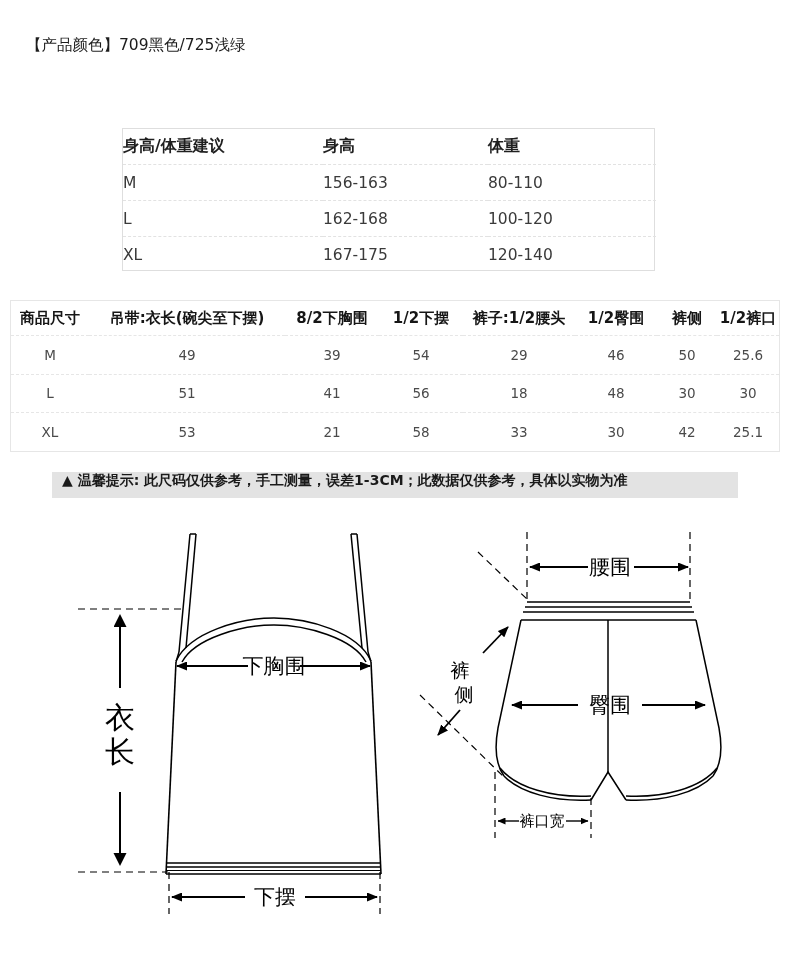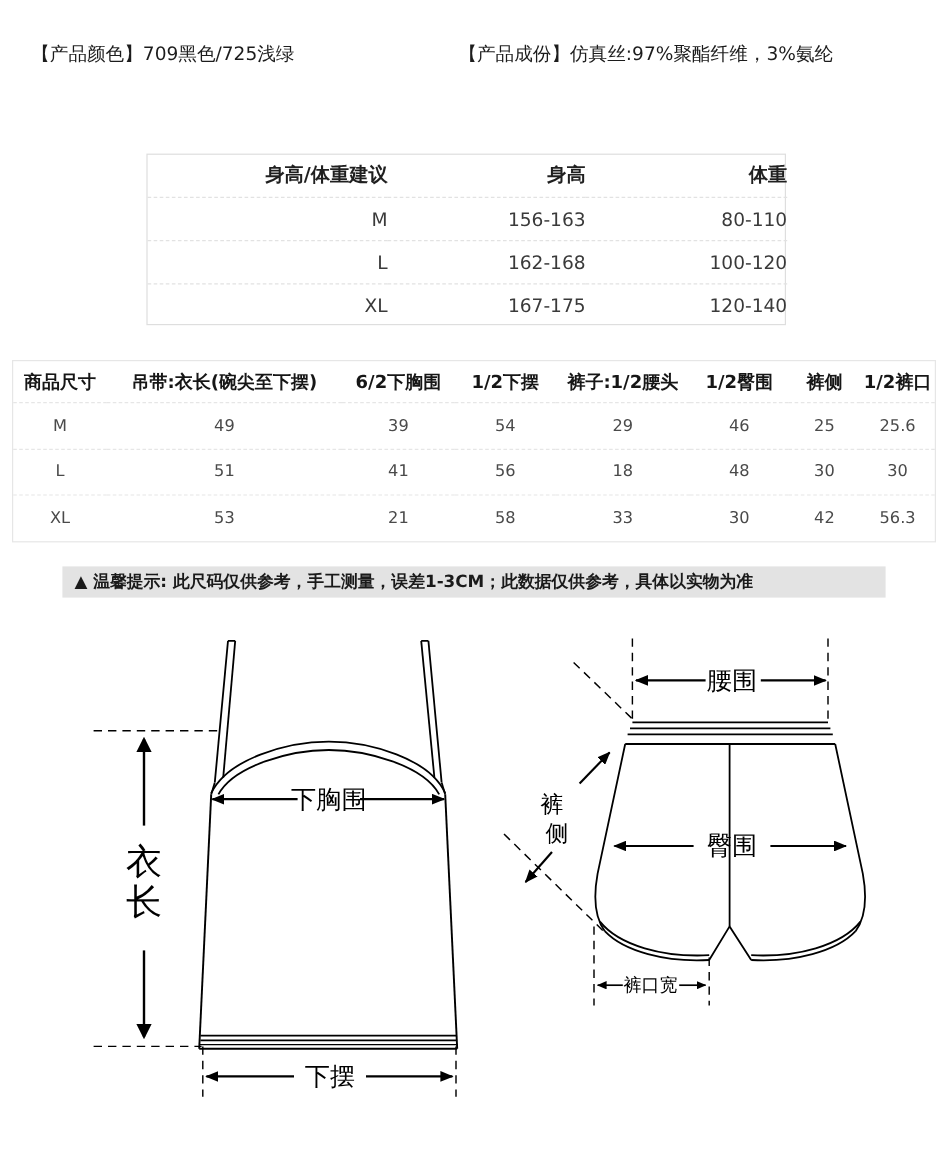--- a/index.html
+++ b/index.html
@@ -48,21 +48,21 @@
     box-sizing: border-box;
     background: #fff;
   }
   table.t1 {
     width: 100%;
     height: 100%;
     border-collapse: collapse;
     table-layout: fixed;
   }
   table.t1 th, table.t1 td {
-    text-align: right;
+    text-align: left;
     font-weight: normal;
     font-size: 15.5px;
     color: #3a3a3a;
     padding: 0;
   }
   table.t1 thead th {
     font-weight: bold;
     font-size: 16px;
     color: #1f1f1f;
     height: 35px;
@@ -125,21 +125,20 @@
 
   
   .notice {
     position: absolute;
     left: 52px;
     top: 472px;
     width: 686px;
     height: 26px;
     background: #e3e3e3;
     display: flex;
-    align-items: center;
     box-sizing: border-box;
     padding-left: 10px;
   }
   .notice-text {
     font-size: 14px;
     font-weight: bold;
     color: #1a1a1a;
     white-space: nowrap;
     letter-spacing: 0px;
   }
@@ -175,21 +174,20 @@
   }
 </style>
 </head>
 <body>
 
 <div class="header">
   <div class="hdr-col hdr-left">
     <span class="hdr-line l1">【产品颜色】709黑色/725浅绿</span>
   </div>
   <div class="hdr-col hdr-right">
-    <span class="hdr-line l1">【产品成份】仿真丝:97%聚酯纤维，3%氨纶</span>
   </div>
 </div>
 
 <div class="table1-wrap">
   <table class="t1">
     <colgroup>
       <col class="t1-c0">
         <col class="t1-c1">
         <col class="t1-c2">
     </colgroup>
@@ -229,58 +227,58 @@
         <col class="t2-c3">
       <col class="t2-c4">
         <col class="t2-c5">
         <col class="t2-c6">
         <col class="t2-c7">
     </colgroup>
     <thead>
       <tr>
         <th>商品尺寸</th>
         <th>吊带:衣长(碗尖至下摆)</th>
-        <th>6/2下胸围</th>
+        <th>8/2下胸围</th>
         <th>1/2下摆</th>
         <th>裤子:1/2腰头</th>
         <th>1/2臀围</th>
         <th>裤侧</th>
         <th>1/2裤口</th>
       </tr>
     </thead>
     <tbody>
       <tr>
         <td>M</td>
         <td>49</td>
         <td>39</td>
         <td>54</td>
         <td>29</td>
         <td>46</td>
-        <td>25</td>
+        <td>50</td>
         <td>25.6</td>
       </tr>
       <tr>
         <td>L</td>
         <td>51</td>
         <td>41</td>
         <td>56</td>
         <td>18</td>
         <td>48</td>
         <td>30</td>
         <td>30</td>
       </tr>
       <tr>
         <td>XL</td>
         <td>53</td>
         <td>21</td>
         <td>58</td>
         <td>33</td>
         <td>30</td>
         <td>42</td>
-        <td>56.3</td>
+        <td>25.1</td>
       </tr>
     </tbody>
   </table>
 </div>
 
 <div class="notice">
   <span class="notice-text">▲ 温馨提示: 此尺码仅供参考，手工测量，误差1-3CM；此数据仅供参考，具体以实物为准</span>
 </div>
 
 <div class="diagrams">

